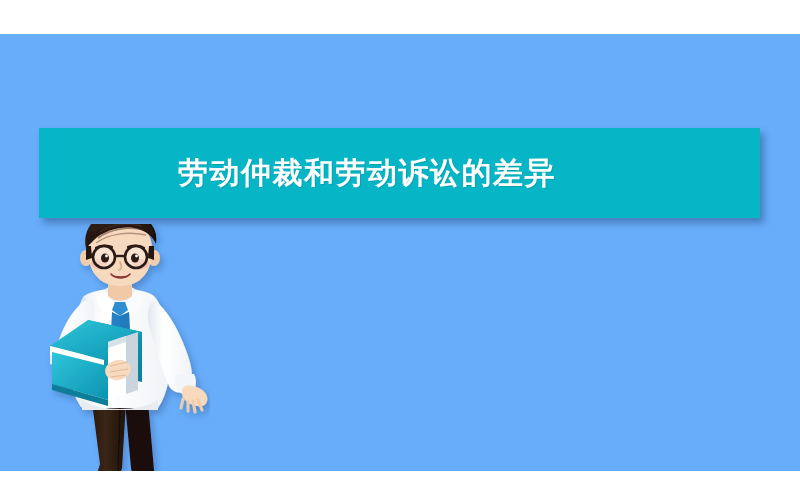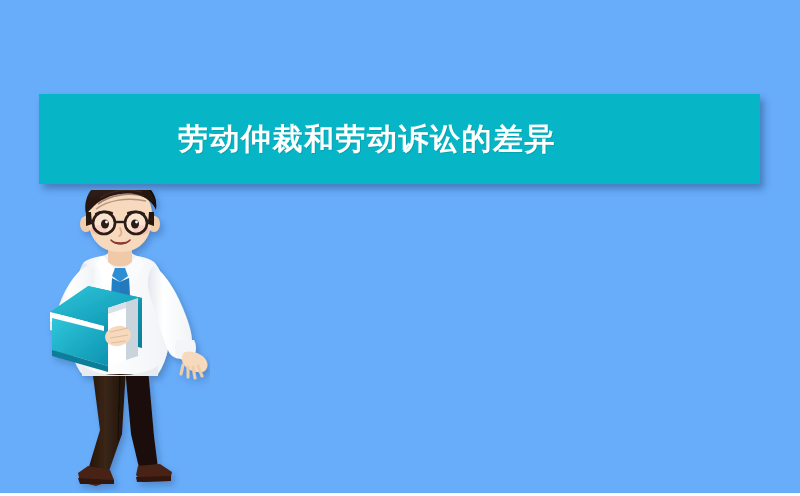--- a/index.html
+++ b/index.html
@@ -3,24 +3,25 @@
 <meta charset="utf-8">
 <style>
   html, body {
     margin: 0;
     padding: 0;
     background: #ffffff;
   }
   #stage {
     position: relative;
     width: 800px;
-    height: 493px;
+    height: 437px;
     overflow: hidden;
     background: #68ADFA;
     font-family: "Liberation Sans", "DejaVu Sans", sans-serif;
+    margin-top: 34px;
   }
 
   
   #title-banner {
     position: absolute;
     left: 39px;
     top: 94px;
     width: 721px;
     height: 90px;
     background: #06B6C6;

